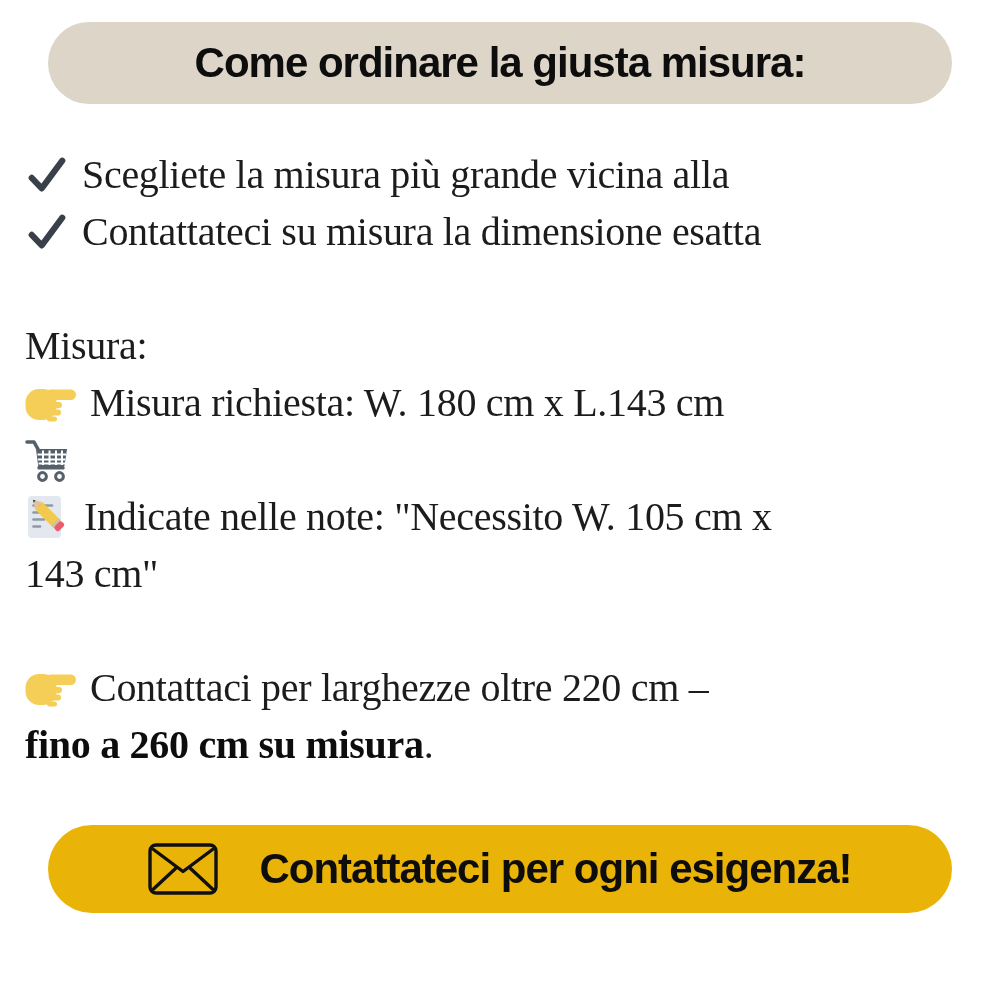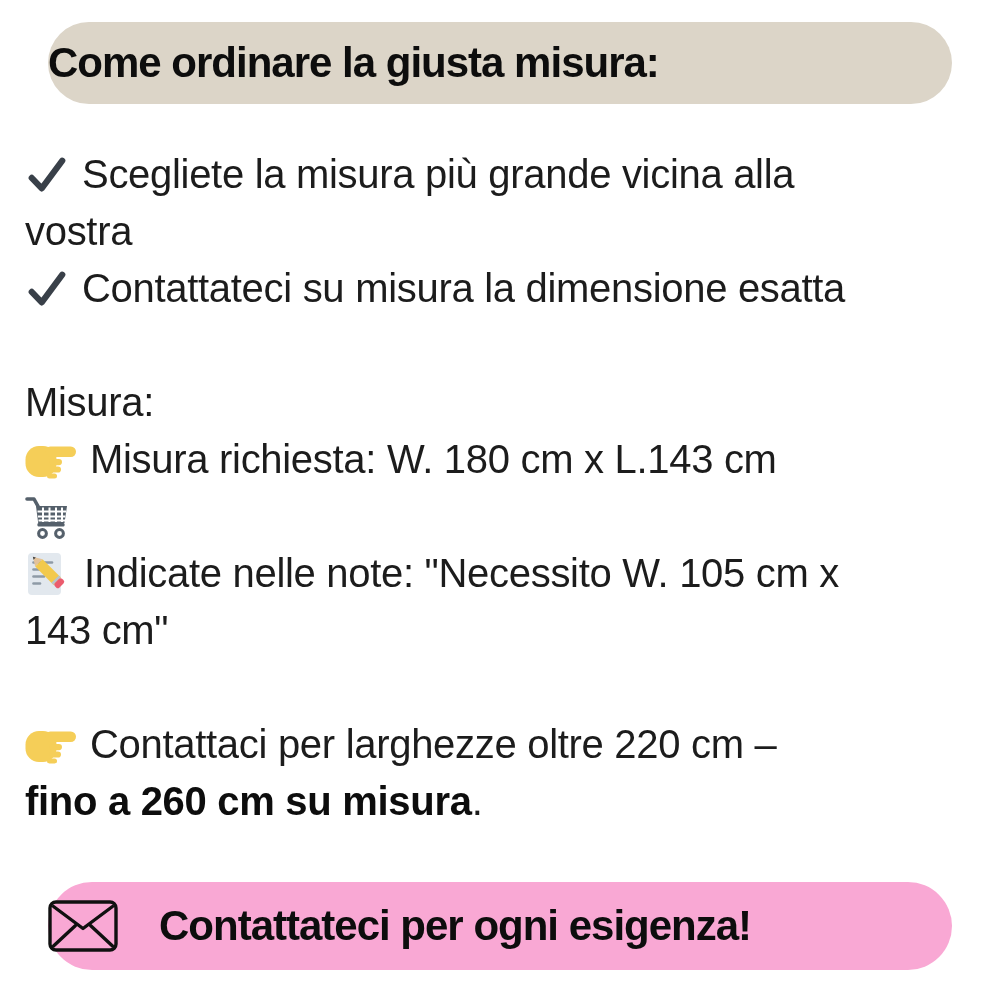--- a/index.html
+++ b/index.html
@@ -3,31 +3,31 @@
 <meta charset="utf-8">
 <style>
   html,body{margin:0;padding:0;}
   body{
     width:1000px;height:1000px;background:#ffffff;
     font-family:"Liberation Sans","DejaVu Sans",sans-serif;
     color:#1c1c1c;overflow:hidden;
   }
   .pill{
     width:904px;margin:0 auto;background:#dcd5c8;border-radius:44px;
-    display:flex;align-items:center;justify-content:flex-start;
+    display:flex;align-items:center;justify-content:center;
   }
   .pill.header{height:82px;margin-top:22px;}
   .pill.footer{height:88px;margin-top:52px;gap:28px;}
   .pill-title{
     font-weight:700;font-size:42px;letter-spacing:-1px;color:#0d0d0d;
   }
   .content{padding:0 25px;margin-top:42px;}
   .line{
     height:57px;display:flex;align-items:center;
-    font-size:40px;letter-spacing:-0.3px;white-space:pre;color:#1c1c1c;
+    font-size:40px;letter-spacing:-0.3px;white-space:pre;color:#1c1c1c;font-family:Liberation Serif, serif;
   }
   .line.gap{margin-top:57px;}
   .icon{
     display:inline-flex;align-items:center;justify-content:center;
     margin-right:13px;flex:0 0 auto;
   }
   .icon svg{display:block;}
   .b{font-weight:700;color:#0d0d0d;}
   .envelope-wrap{display:inline-flex;align-items:center;}
 </style>
@@ -35,21 +35,20 @@
 <body>
 
 <div class="pill header" style="background: rgb(220, 213, 200);">
   <span class="pill-title" style="color: rgb(13, 13, 13);">Come ordinare la giusta misura:</span>
 </div>
 
 <div class="content" id="body-content">
     <div class="line"><span class="icon"><svg width="44" height="44" viewBox="0 0 46 44" xmlns="http://www.w3.org/2000/svg">
        <path d="M7 25 L17.5 36 L39 7" fill="none" stroke="#394049" stroke-width="6.4" stroke-linecap="round" stroke-linejoin="round"></path>
      </svg></span><span>Scegliete la misura più grande vicina alla</span></div>
-    <div class="line"><span>vostra</span></div>
     <div class="line"><span class="icon"><svg width="44" height="44" viewBox="0 0 46 44" xmlns="http://www.w3.org/2000/svg">
        <path d="M7 25 L17.5 36 L39 7" fill="none" stroke="#394049" stroke-width="6.4" stroke-linecap="round" stroke-linejoin="round"></path>
      </svg></span><span>Contattateci su misura la dimensione esatta</span></div>
     <div class="line gap"><span>Misura:</span></div>
     <div class="line"><span class="icon"><svg width="52" height="38" viewBox="0 0 52 38" xmlns="http://www.w3.org/2000/svg">
        <rect x="0.5" y="5" width="31" height="31" rx="13.5" fill="#f5ce58"></rect>
        <rect x="20" y="5.5" width="31" height="10.5" rx="5.2" fill="#f5ce58"></rect>
        <rect x="24" y="18" width="13" height="6.2" rx="3.1" fill="#f5ce58"></rect>
        <rect x="24" y="25.4" width="12" height="6.2" rx="3.1" fill="#f5ce58"></rect>
        <rect x="22" y="32.4" width="10" height="5" rx="2.5" fill="#f5ce58"></rect>
@@ -90,21 +89,21 @@
     <div class="line gap"><span class="icon"><svg width="52" height="38" viewBox="0 0 52 38" xmlns="http://www.w3.org/2000/svg">
        <rect x="0.5" y="5" width="31" height="31" rx="13.5" fill="#f5ce58"></rect>
        <rect x="20" y="5.5" width="31" height="10.5" rx="5.2" fill="#f5ce58"></rect>
        <rect x="24" y="18" width="13" height="6.2" rx="3.1" fill="#f5ce58"></rect>
        <rect x="24" y="25.4" width="12" height="6.2" rx="3.1" fill="#f5ce58"></rect>
        <rect x="22" y="32.4" width="10" height="5" rx="2.5" fill="#f5ce58"></rect>
      </svg></span><span>Contattaci per larghezze oltre 220 cm –</span></div>
     <div class="line"><span class="b">fino a 260 cm su misura</span><span>.</span></div>
   </div>
 
-<div class="pill footer" style="background: #f9a8d4;">
+<div class="pill footer" style="background: #eab308;">
   <span class="icon envelope-wrap">
       <svg width="70" height="52" viewBox="0 0 70 52" xmlns="http://www.w3.org/2000/svg">
        <g fill="none" stroke="#101010" stroke-width="3.4" stroke-linejoin="round" stroke-linecap="round">
          <rect x="2" y="2" width="66" height="48" rx="6"></rect>
          <path d="M5.5 6.5 L35 28.5 L64.5 6.5"></path>
          <path d="M5.5 46 L27.5 25.5"></path>
          <path d="M64.5 46 L42.5 25.5"></path>
        </g>
      </svg>
     </span>

